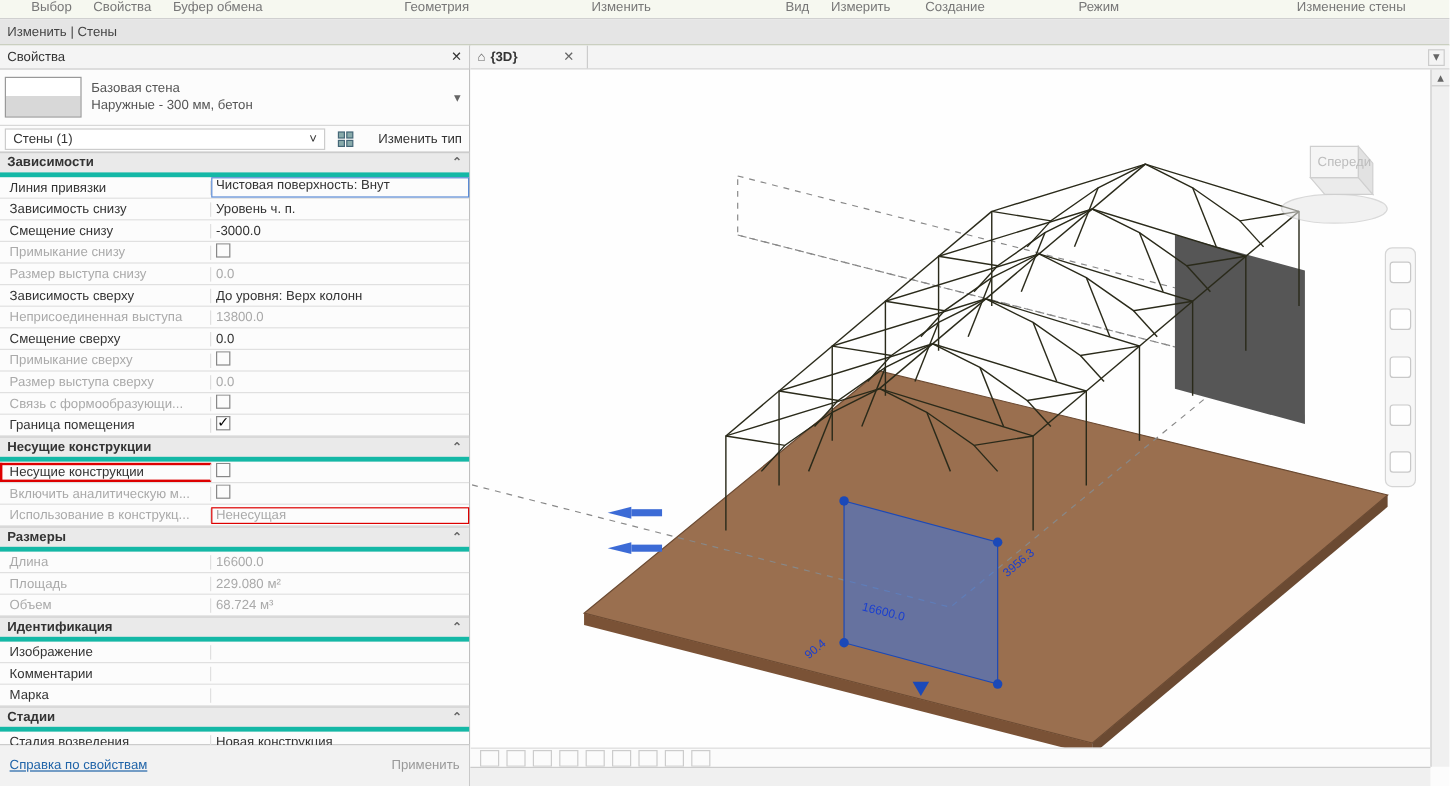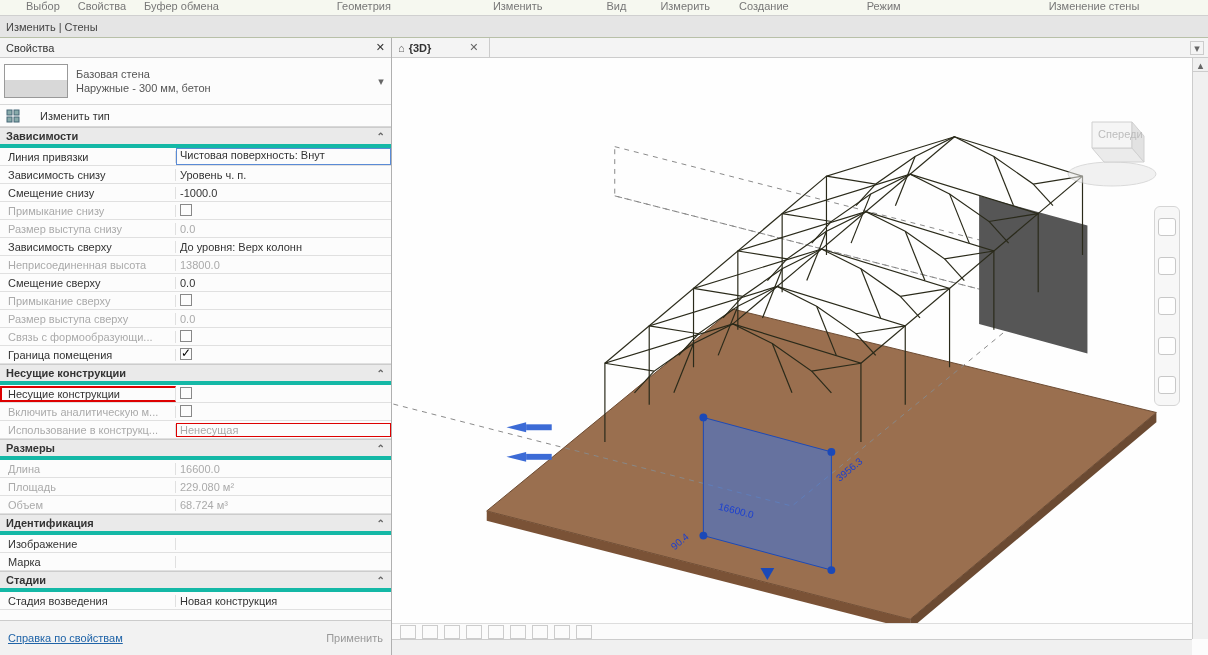--- a/index.html
+++ b/index.html
@@ -58,22 +58,22 @@
 </style>
 </head>
 <body>
 
 <div class="ribbon-tabs">
   <span style="margin-left:22px">Выбор</span>
   <span style="margin-left:10px">Свойства</span>
   <span style="margin-left:10px">Буфер обмена</span>
   <span style="margin-left:110px">Геометрия</span>
   <span style="margin-left:94px">Изменить</span>
-  <span style="margin-left:56px">Вид</span>
-  <span style="margin-left:26px">Измерить</span>
+  <span style="margin-left:104px">Вид</span>
+  <span style="margin-left:10px">Измерить</span>
   <span style="margin-left:21px">Создание</span>
   <span style="margin-left:70px">Режим</span>
   <span style="margin-left:140px">Изменение стены</span>
 </div>
 <div class="ribbon-bar">
   <span>Изменить | Стены</span>
 </div>
 
 <div class="main">
 
@@ -84,20 +84,24 @@
     </div>
     <div class="type-sel">
       <div class="type-thumb"></div>
       <div class="type-lines">
         <div>Базовая стена</div>
         <div>Наружные - 300 мм, бетон</div>
       </div>
       <div class="type-drop">▾</div>
     </div>
     <div class="counter-row">
+      <div class="sel">
+        <span>Стены (1)</span>
+        <span>˅</span>
+      </div>
       <div class="edit-type">
         <span class="icon">
           <svg viewBox="0 0 14 14">
               <rect x="1" y="1" width="5" height="5" fill="#8aa" stroke="#467"></rect>
               <rect x="8" y="1" width="5" height="5" fill="#8aa" stroke="#467"></rect>
               <rect x="1" y="8" width="5" height="5" fill="#8aa" stroke="#467"></rect>
               <rect x="8" y="8" width="5" height="5" fill="#8aa" stroke="#467"></rect>
             </svg>
         </span>
         <span>Изменить тип</span>
@@ -112,36 +116,36 @@
       <div class="row">
           <div class="k">Линия привязки</div>
           <div class="v sel">Чистовая поверхность: Внут</div>
         </div>
       <div class="row">
           <div class="k">Зависимость снизу</div>
           <div class="v">Уровень ч. п.</div>
         </div>
       <div class="row">
           <div class="k">Смещение снизу</div>
-          <div class="v">-1000.0</div>
+          <div class="v">-3000.0</div>
         </div>
       <div class="row dis">
           <div class="k">Примыкание снизу</div>
           <div class="v"><span class="chk"></span></div>
         </div>
       <div class="row dis">
           <div class="k">Размер выступа снизу</div>
           <div class="v">0.0</div>
         </div>
       <div class="row">
           <div class="k">Зависимость сверху</div>
           <div class="v">До уровня: Верх колонн</div>
         </div>
       <div class="row dis">
-          <div class="k">Неприсоединенная высота</div>
+          <div class="k">Неприсоединенная выступа</div>
           <div class="v">13800.0</div>
         </div>
       <div class="row">
           <div class="k">Смещение сверху</div>
           <div class="v">0.0</div>
         </div>
       <div class="row dis">
           <div class="k">Примыкание сверху</div>
           <div class="v"><span class="chk"></span></div>
         </div>
@@ -191,20 +195,24 @@
           <div class="k">Объем</div>
           <div class="v">68.724 м³</div>
         </div>
 
       <div class="cat">
           <span>Идентификация</span>
           <span class="caret">⌃</span>
         </div>
       <div class="row">
           <div class="k">Изображение</div>
+          <div class="v"></div>
+        </div>
+      <div class="row">
+          <div class="k">Комментарии</div>
           <div class="v"></div>
         </div>
       <div class="row">
           <div class="k">Марка</div>
           <div class="v"></div>
         </div>
 
       <div class="cat">
           <span>Стадии</span>
           <span class="caret">⌃</span>

